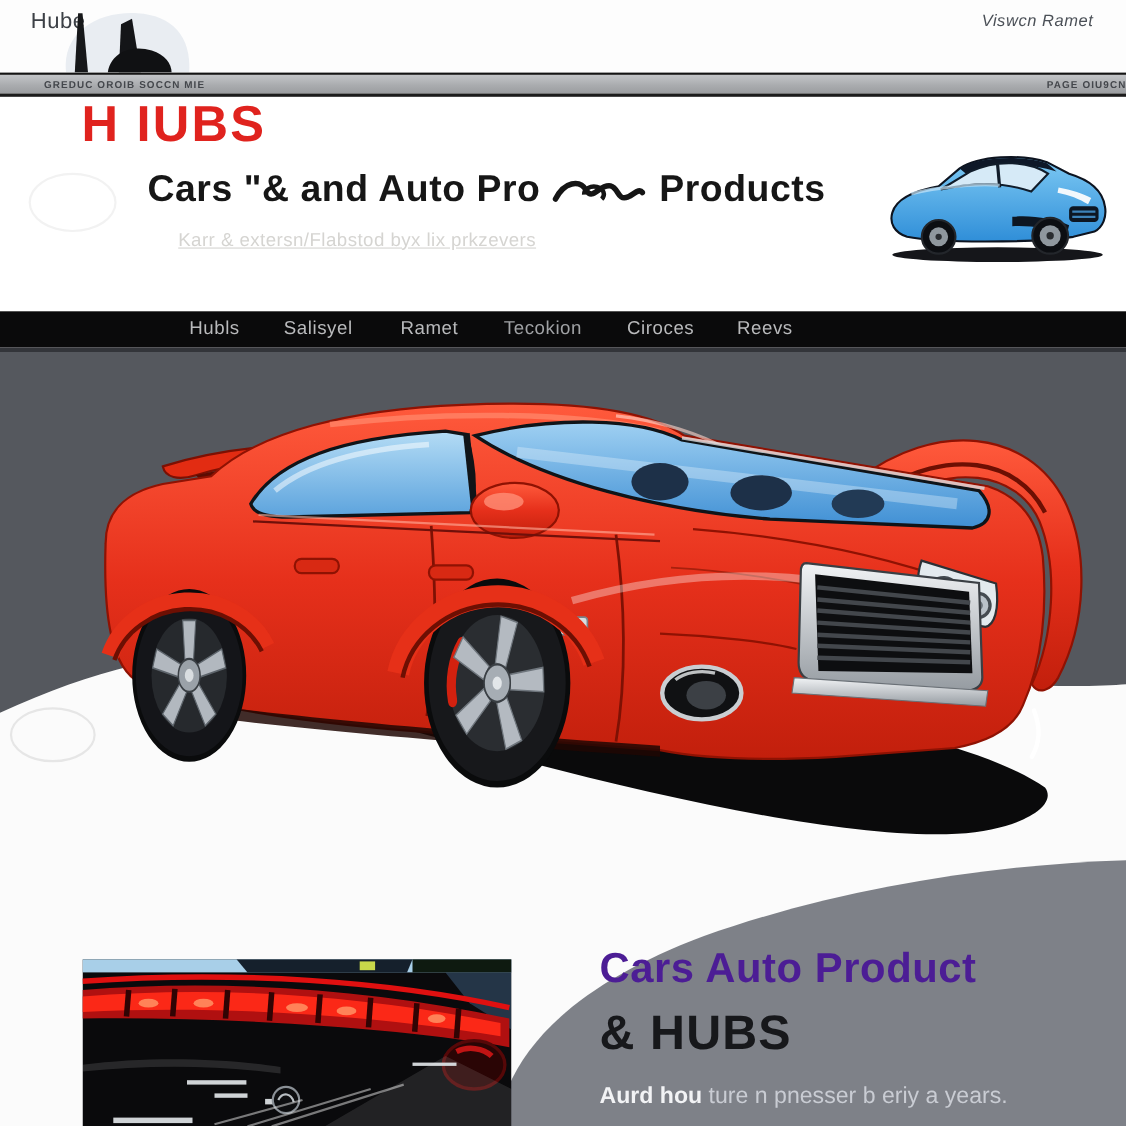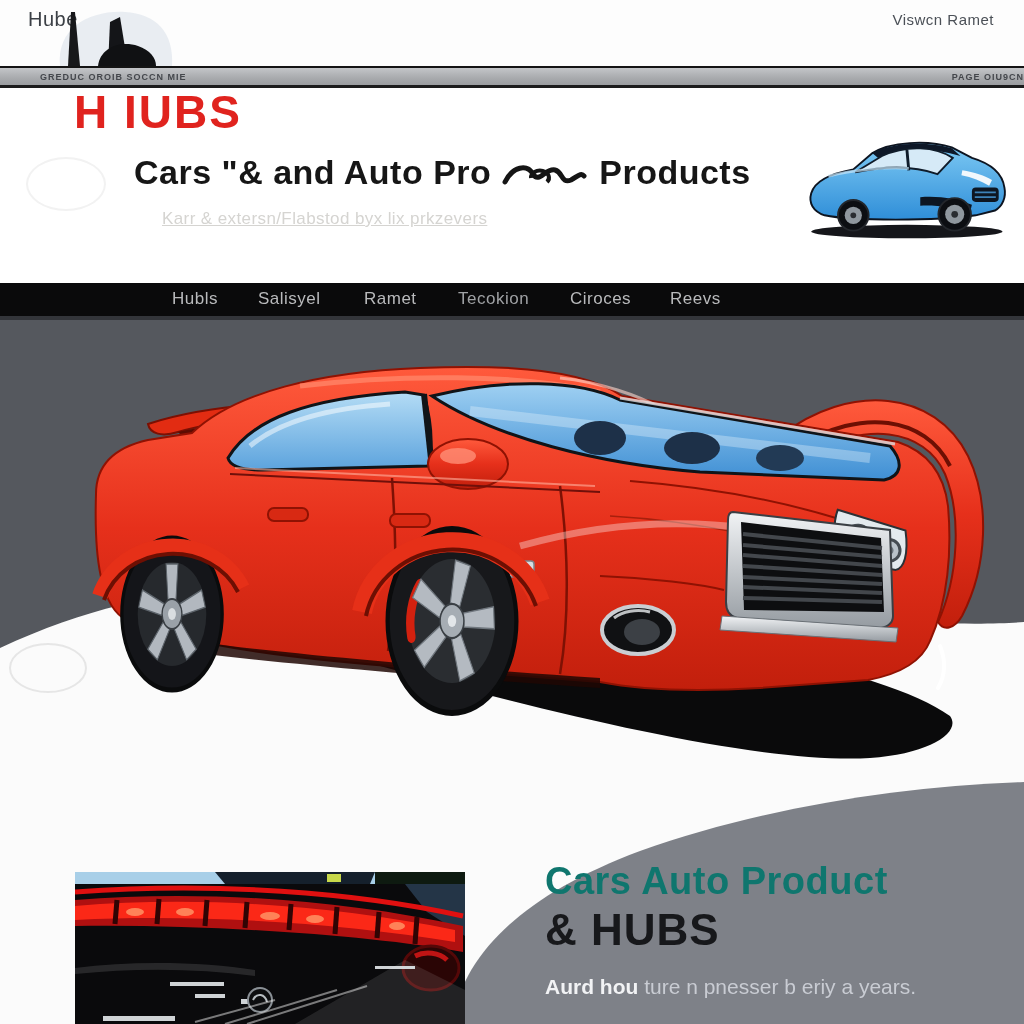--- a/index.html
+++ b/index.html
@@ -4,21 +4,21 @@
 <style>
   html,body{margin:0;padding:0;background:#dfe1e4;}
   .page{
     position:relative;width:1024px;height:1024px;overflow:hidden;
     background:#ffffff;font-family:"Liberation Sans",sans-serif;
     -webkit-font-smoothing:antialiased;
   }
   
   .topbar{position:absolute;left:0;top:0;width:1024px;height:66px;background:#fdfdfd;}
   .brand-word{position:absolute;left:28px;top:8px;font-size:20px;color:#3c4046;letter-spacing:.5px;}
-  .user-word{position:absolute;right:30px;top:11px;font-size:15px;color:#4b5057;letter-spacing:.5px;}
+  .user-word{position:absolute;right:30px;top:11px;font-size:15px;color:#4b5057;letter-spacing:.5px;font-style:italic;}
   .logo-mark{position:absolute;left:40px;top:6px;width:150px;height:60px;}
   
   .ribbon{
     position:absolute;left:0;top:66px;width:1024px;height:22px;box-sizing:border-box;
     background:linear-gradient(#c3c5c8,#a8aaad 60%,#9b9da0);
     border-top:2px solid #141414;border-bottom:3px solid #1c1c1c;
     display:flex;align-items:center;justify-content:space-between;
     font-size:9px;font-weight:bold;color:#44474c;letter-spacing:1px;
   }
   .ribbon .lft{padding-left:40px;} .ribbon .rgt{}
@@ -35,22 +35,22 @@
   .nav-item{position:absolute;top:0;height:33px;line-height:31px;font-size:17px;color:#b9babc;cursor:pointer;letter-spacing:.5px;}
   .nav-item:nth-child(1){left:172px;} .nav-item:nth-child(2){left:258px;}
   .nav-item:nth-child(3){left:364px;} .nav-item:nth-child(4){left:458px;color:#9fa1a4;}
   .nav-item:nth-child(5){left:570px;} .nav-item:nth-child(6){left:670px;}
   
   .hero{position:absolute;left:0;top:316px;width:1024px;height:708px;background:#55585e;}
   .hero svg{display:block;}
   
   .bottom-photo{position:absolute;left:75px;top:872px;width:390px;height:152px;}
   .feature-text{position:absolute;left:545px;top:860px;width:470px;}
-  .feature-line1{font-size:38px;font-weight:700;color:#0f766e;letter-spacing:.5px;}
-  .feature-line2{font-size:44px;font-weight:800;color:#17181b;letter-spacing:1px;margin-top:2px;}
+  .feature-line1{font-size:38px;font-weight:700;color:#4c1d95;letter-spacing:.5px;}
+  .feature-line2{font-size:44px;font-weight:800;color:#17181b;letter-spacing:1px;margin-top:12px;}
   .feature-desc{margin-top:20px;font-size:21px;color:#c9ccd3;}
   .feature-desc b{color:#f2f3f5;font-weight:700;}
 </style>
 </head>
 <body>
 
 <div class="page">
 
   <div class="topbar">
     <span class="brand-word">Hube</span>

